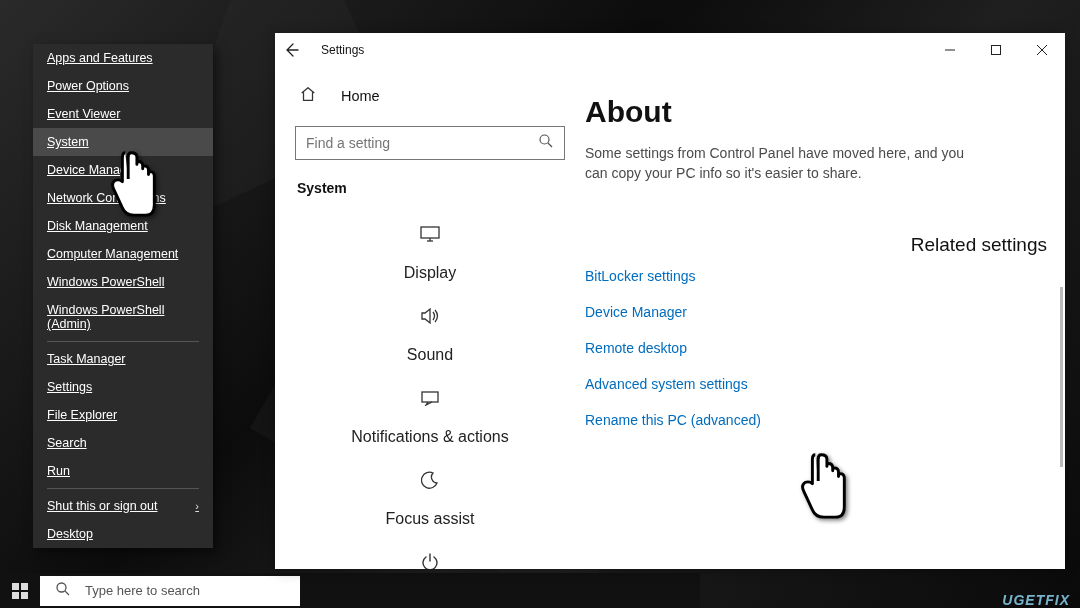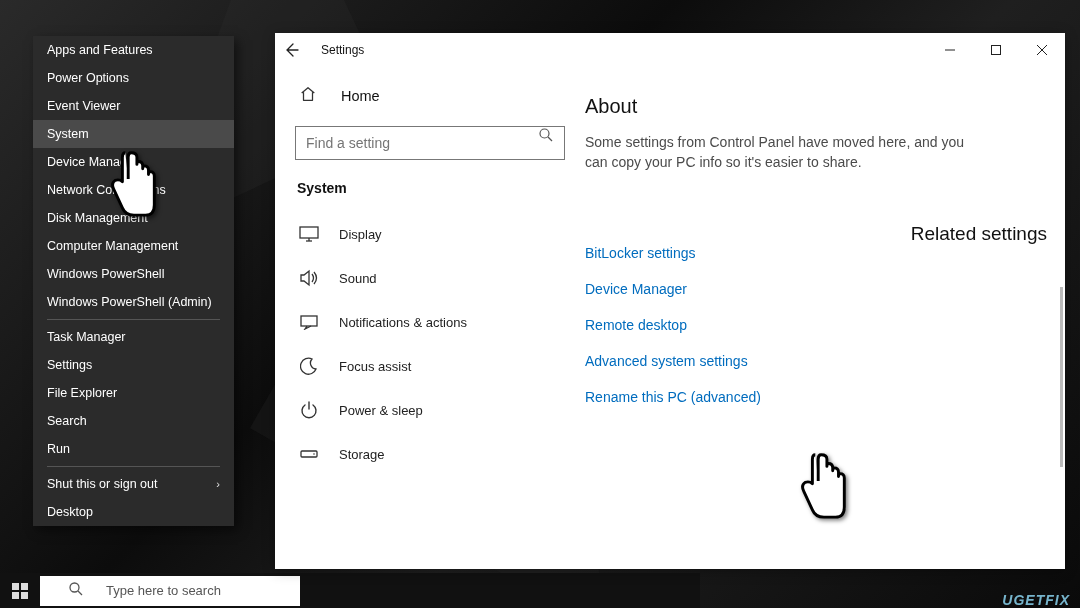--- a/index.html
+++ b/index.html
@@ -32,27 +32,28 @@
     bottom: -120px; left: -50px;
     border-width: 300px;
     border-right-color: #2c2c2c;
     transform: rotate(-15deg);
     opacity: 0.25;
   }
 
   
   .winx {
     position: absolute;
-    left: 33px; top: 36px;
-    width: 201px;
+    left: 33px; top: 44px;
+    width: 180px;
     background: #2b2b2b;
     color: #fff;
     font-size: 12.5px;
     z-index: 30;
     box-shadow: 4px 4px 10px rgba(0,0,0,0.5);
+    text-decoration: underline;
   }
   .winx .item {
     padding: 7px 14px;
     cursor: pointer;
     display: flex;
     justify-content: space-between;
     align-items: center;
   }
   .winx .item.selected { background: #4a4a4a; }
   .winx .sep { border-top: 1px solid #555; margin: 3px 14px; }
@@ -74,22 +75,22 @@
     display:flex; align-items:center; justify-content:center;
     background: #111;
   }
   .taskbar .search-bar {
     background: #fff;
     color: #555;
     height: 30px;
     margin: 20px 0;
     display:flex;
     align-items:center;
-    gap:22px;
-    padding: 0 28px;
+    gap:14px;
+    padding: 0 15px;
     width: 260px;
     font-size: 13px;
   }
 
   
   .settings {
     position: absolute;
     left: 275px; top: 33px;
     width: 790px; height: 536px;
     background: #fff;
@@ -134,77 +135,79 @@
   }
   .home-row {
     display:flex; align-items:center; gap:24px;
     padding: 6px 4px;
     font-size: 14.5px;
     margin-bottom: 14px;
   }
   .search-wrap {
     border: 1px solid #777;
     height: 34px;
-    display:flex; 
+    display:flex; align-items:center;
     padding: 0 10px;
     justify-content: space-between;
     margin-bottom: 20px;
   }
   .search-wrap input {
     border: none; outline: none;
     font-size: 14px; width: 80%;
     background: transparent;
   }
   .group-title {
     font-weight: 600;
     font-size: 14px;
     margin: 6px 2px 16px 2px;
   }
   .nav-item {
     display:flex; align-items:center;
     gap: 20px;
     padding: 12px 4px;
-    font-size: 13px;
+    font-size: 16px;
     color: #222;
+    flex-direction: column;
   }
   .nav-item .ico {
     width: 20px; height:20px;
     display:flex; align-items:center; justify-content:center;
     color:#333;
   }
 
   
   .page {
     flex:1;
     padding: 28px 18px 20px 0;
     position: relative;
   }
   .page h1 {
-    font-size: 20px;
-    font-weight: 400;
+    font-size: 30px;
+    font-weight: 700;
     margin-bottom: 14px;
   }
   .page .desc {
     color: #4b4b4b;
     font-size: 14px;
     max-width: 390px;
     line-height: 1.45;
     margin-bottom: 50px;
   }
   .page h2 {
     font-size: 19px;
     font-weight: 400;
     text-align: right;
   }
   .link {
     display:block;
     color: #006cbe;
     font-size: 14px;
     margin-bottom: 20px;
     cursor:pointer;
+    margin-top:12px;
   }
   .scroll-ind {
     position:absolute;
     right: 2px; top: 220px;
     width: 3px; height: 180px;
     background: #bbb;
   }
 
   
   .hand {

